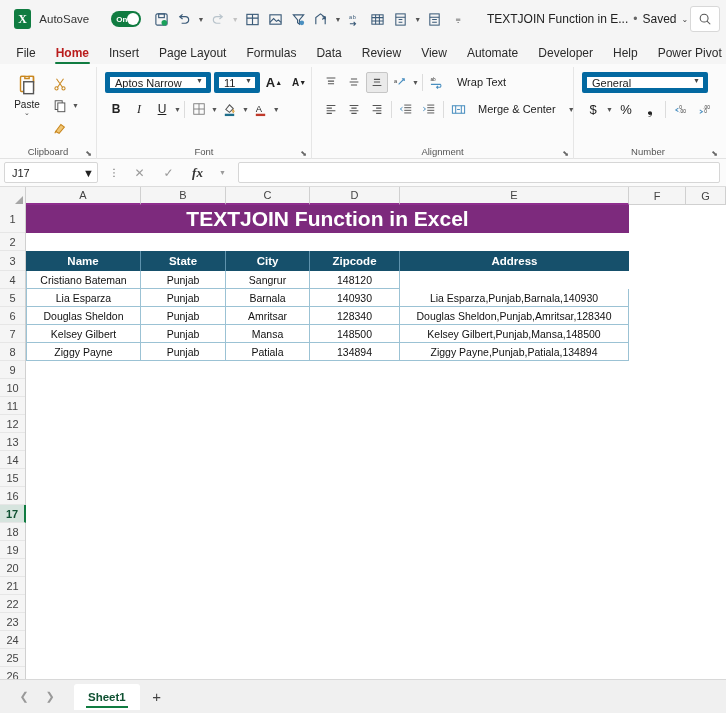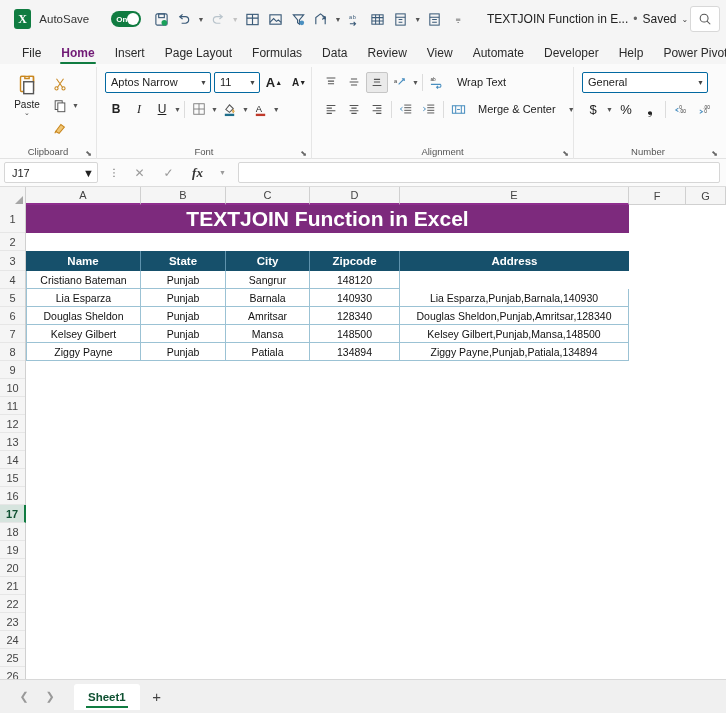--- a/index.html
+++ b/index.html
@@ -77,28 +77,29 @@
 
   
   .ribbon-tabs {
     height: 26px;
     background: #f5f5f5;
     display: flex;
     align-items: flex-end;
     padding-left: 12px;
     gap: 0px;
     font-size: 12px;
+    justify-content: center;
   }
   .rtab {
     padding: 3px 10px 4px 10px;
     color: #2b2b2b;
     position: relative;
     white-space: nowrap;
   }
-  .rtab.active { color: #701a75; font-weight: bold; }
+  .rtab.active { color: #b91c1c; font-weight: bold; }
   .rtab.active::after {
     content: ""; position: absolute;
     left: 9px; right: 9px; bottom: 0px;
     height: 2px; background: #107c41; border-radius: 1px;
   }
 
   
   .ribbon {
     height: 95px;
     background: #fbfbfb;
@@ -133,22 +134,22 @@
   .paste-label { font-size: 10px; color: #222; margin-top: 1px; }
   .paste-caret { font-size: 7px; color: #444; line-height: 6px; }
   .clip-mini { display: flex; flex-direction: column; gap: 1px; padding-top: 3px; }
   .clip-row { display: flex; align-items: center; height: 21px; gap: 1px; }
   .mini-caret { font-size: 7px; color: #555; }
 
   
   .font-row1 { display: flex; align-items: center; gap: 3px; height: 24px; }
   .font-row2 { display: flex; align-items: center; gap: 1px; height: 24px; margin-top: 3px; }
   .combo {
-    border: 1px solid #0369a1; background: #fff;
-    height: 21px; display: flex; align-items: center;
+    border: 5px solid #0369a1; background: #fff;
+    height: 21px; display: flex; 
     padding: 0 3px 0 5px; font-size: 11px; color: #222;
     border-radius: 2px;
   }
   .combo .cb-text { flex: 1; white-space: nowrap; overflow: hidden; }
   .combo .cb-caret { font-size: 7px; color: #444; margin-left: 4px; }
   .fontname { width: 106px; }
   .fontsize { width: 46px; }
   .ico-btn {
     width: 22px; height: 21px;
     display: flex; align-items: center; justify-content: center;

